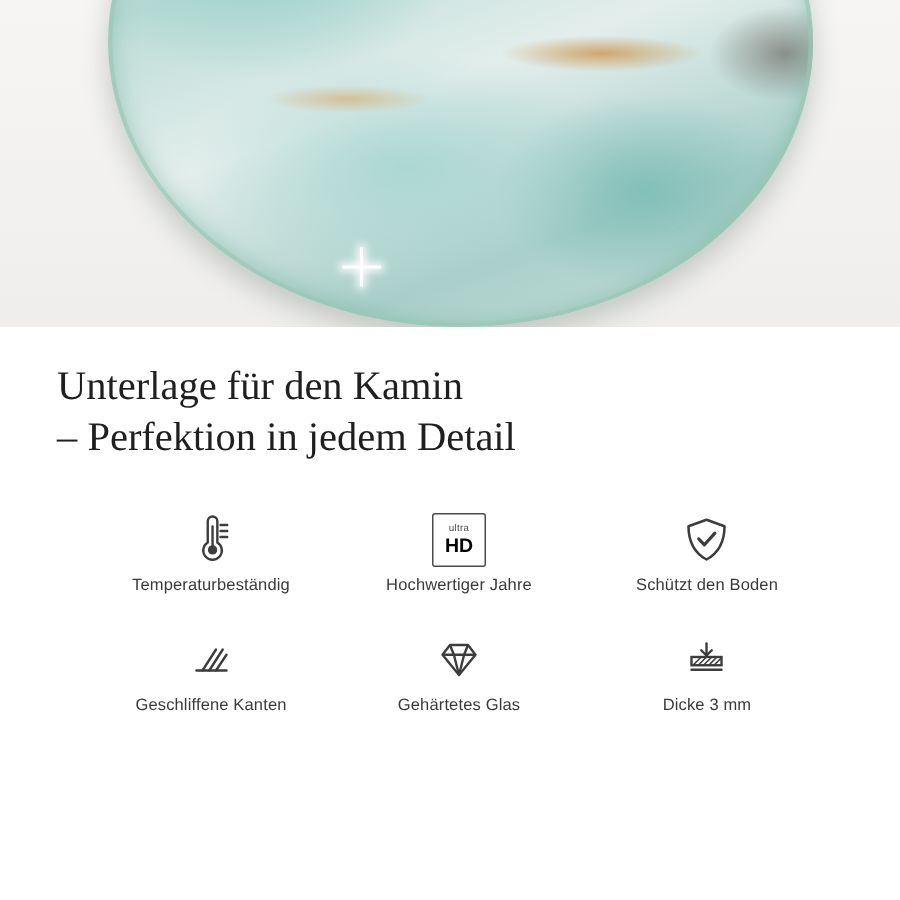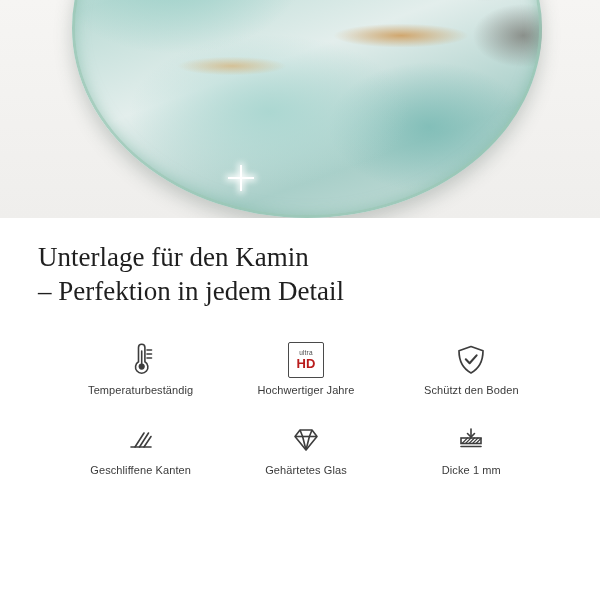--- a/index.html
+++ b/index.html
@@ -148,21 +148,21 @@
   }
   .hd-badge .ultra {
     font-size: 6.5px;
     letter-spacing: 0.2px;
     color: #4a4a4a;
     margin-bottom: 1px;
   }
   .hd-badge .hd {
     font-size: 13px;
     font-weight: 700;
-    color: #b91c1c;
+    color: #000000;
   }
 </style>
 </head>
 <body>
 
 <div class="hero">
   <div class="hero-bg"></div>
   <div class="glass-panel">
     <div class="glass-art"></div>
     <div class="glass-edge"></div>
@@ -238,17 +238,17 @@
       <div class="feature-icon">
         <svg width="42" height="42" viewBox="0 0 42 42" fill="none" stroke="#3d3d3d" stroke-width="1.6" stroke-linecap="round">
           <line x1="21" y1="10" x2="21" y2="17"></line>
           <path d="M17.5 14.5 L21 18 L24.5 14.5" fill="none"></path>
           <rect x="11" y="19" width="20" height="5.5" fill="none"></rect>
           <path d="M12 24.5 L17.5 19 M15.5 24.5 L21 19 M19 24.5 L24.5 19 M22.5 24.5 L28 19 M26 24.5 L31 19.5" stroke-width="1.1"></path>
           <line x1="11" y1="27.5" x2="31" y2="27.5"></line>
           <line x1="21" y1="32" x2="21" y2="26" opacity="0"></line>
         </svg>
       </div>
-      <div class="feature-label">Dicke 1 mm</div>
+      <div class="feature-label">Dicke 3 mm</div>
     </div>
 
   </div>
 </div>
 
 </body></html>

